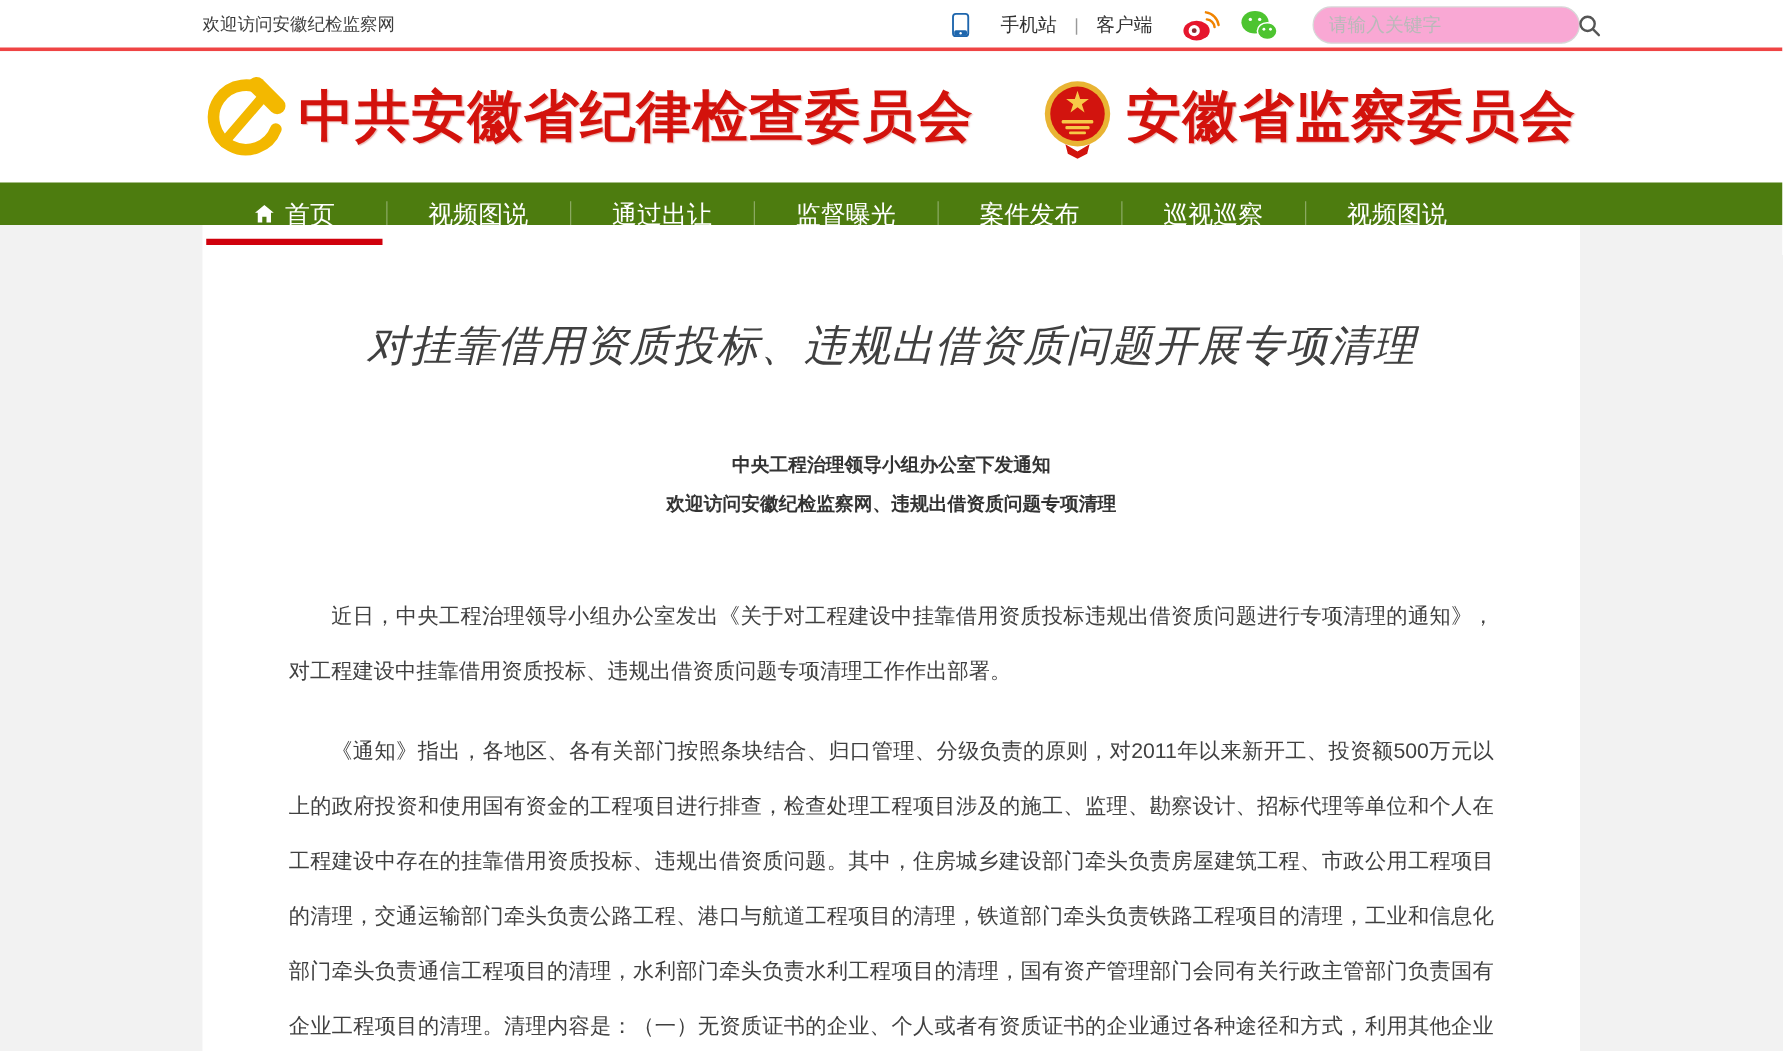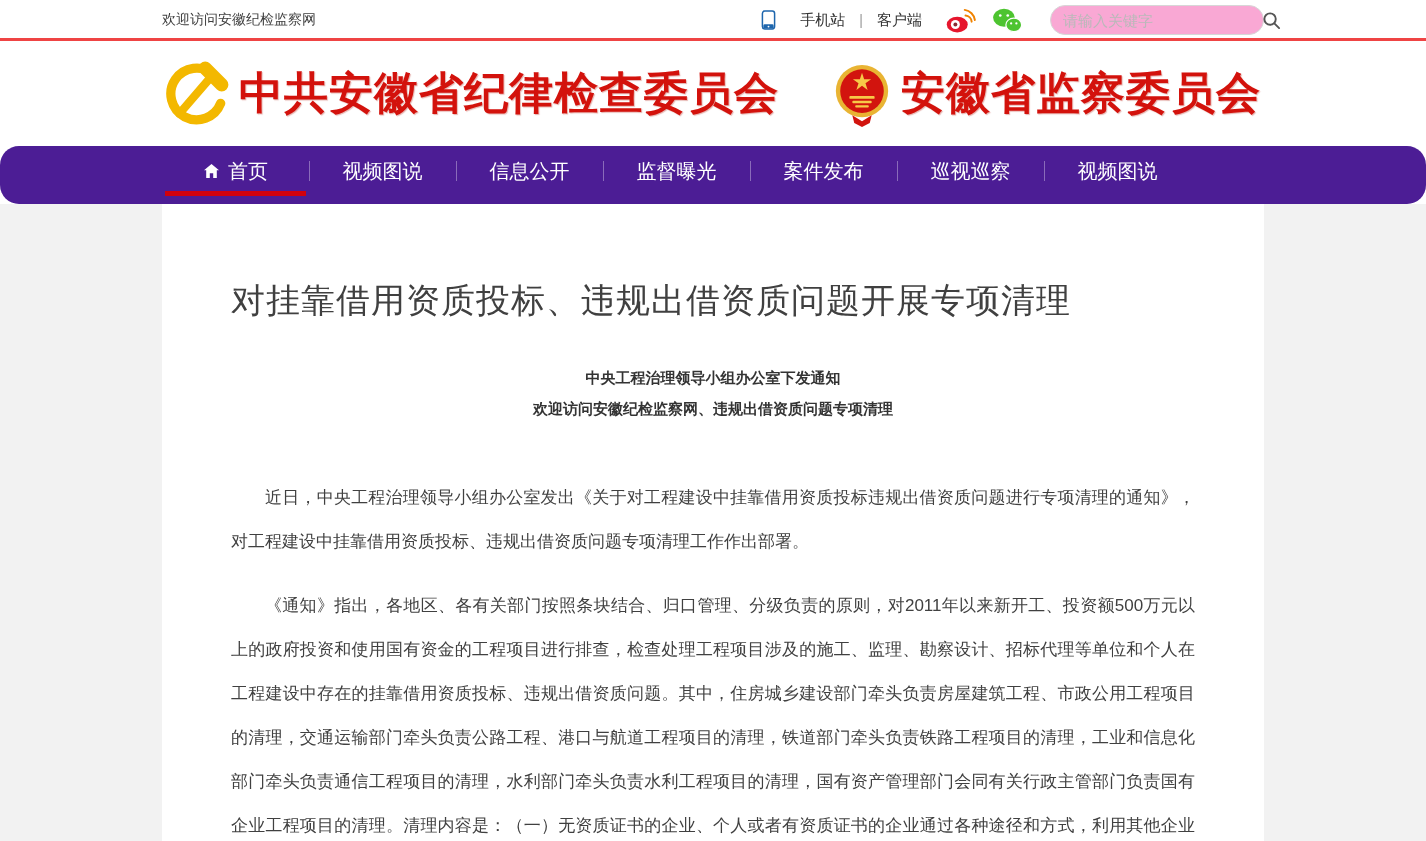--- a/index.html
+++ b/index.html
@@ -35,41 +35,42 @@
     width: 1102px; margin: 0 auto; height: 100%;
     display: flex; align-items: center; justify-content: center; gap: 52px;
   }
   .org { display: flex; align-items: center; gap: 8px; text-decoration: none; cursor: pointer; }
   .org-name {
     color: #d3120c; font-size: 44px; font-weight: bold; letter-spacing: 1px; white-space: nowrap;
     text-shadow: 1px 1px 1px rgba(180,40,30,.35);
   }
 
   
-  .mainnav { background: #4c1d95; height: 58px; border-radius: 19px; }
+  .mainnav { background: #4d7c0f; height: 34px; }
   .mainnav-inner { width: 1102px; margin: 0 auto; display: flex; height: 50px; }
   .nav-item {
     position: relative; width: 147px; height: 50px; display: flex; align-items: center; justify-content: center;
     color: #ffffff; font-size: 20px; text-decoration: none; cursor: pointer; gap: 8px;
   }
   .nav-item + .nav-item::before {
     content: ""; position: absolute; left: 0; top: 15px; width: 1px; height: 20px;
     background: rgba(255,255,255,0.35);
   }
   .nav-item.active::after {
     content: ""; position: absolute; left: 3px; right: 3px; bottom: 0; height: 5px; background: #d0010d;
   }
 
   
   .page-bg { background: #f2f2f2; }
   .main-content { width: 1102px; margin: 0 auto; background: #ffffff; min-height: 648px; }
   .article { padding: 74px 69px 50px 69px; }
   .article-title {
-    text-align: left; font-size: 34px; font-weight: 400; color: #404040; letter-spacing: 1px;
-    margin-bottom: 38px;
+    text-align: center; font-size: 34px; font-weight: 400; color: #404040; letter-spacing: 1px;
+    margin-bottom: 57px;
+    font-style: italic;
   }
   .article-subtitle { text-align: center; margin-bottom: 52px; font-weight: bold; }
   .article-subtitle p { font-size: 15px; line-height: 31px; color: #333333; }
   .article-body p {
     font-size: 17px; line-height: 44px; color: #404040; text-align: justify;
     text-indent: 2em; margin-bottom: 20px;
   }
 
   svg { display: block; }
 </style>
@@ -162,21 +163,21 @@
         <svg width="17" height="16" viewBox="0 0 17 16">
           <path d="M8.5 1 L16 7.2 H13.8 V15 H10.2 V10.3 H6.8 V15 H3.2 V7.2 H1 Z" fill="#ffffff"></path>
         </svg>
       </span>
       <span>首页</span>
     </a>
     <a class="nav-item">
       <span>视频图说</span>
     </a>
     <a class="nav-item">
-      <span>信息公开</span>
+      <span>通过出让</span>
     </a>
     <a class="nav-item">
       <span>监督曝光</span>
     </a>
     <a class="nav-item">
       <span>案件发布</span>
     </a>
     <a class="nav-item">
       <span>巡视巡察</span>
     </a>

